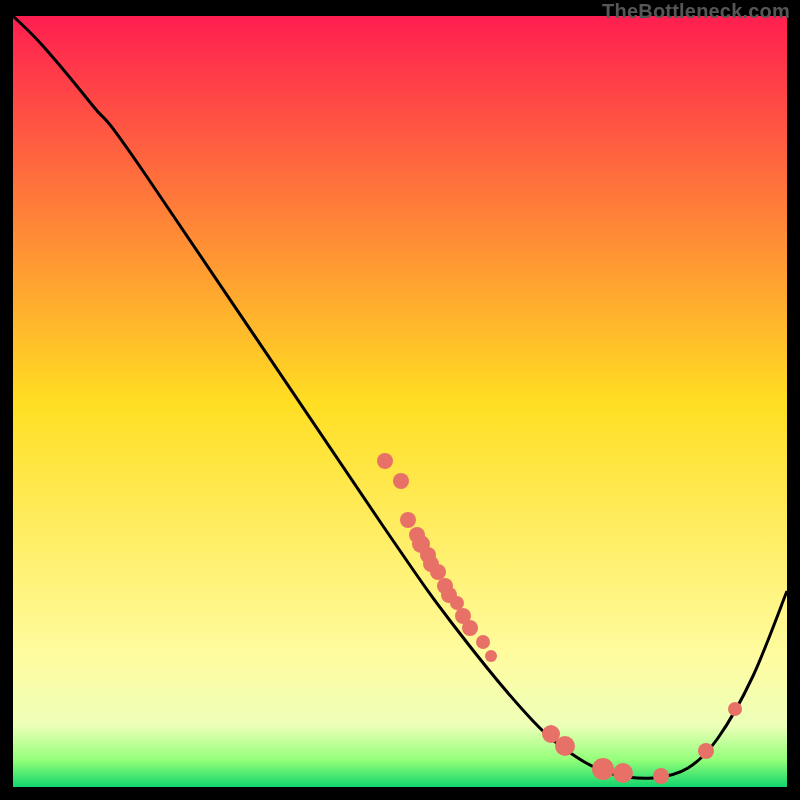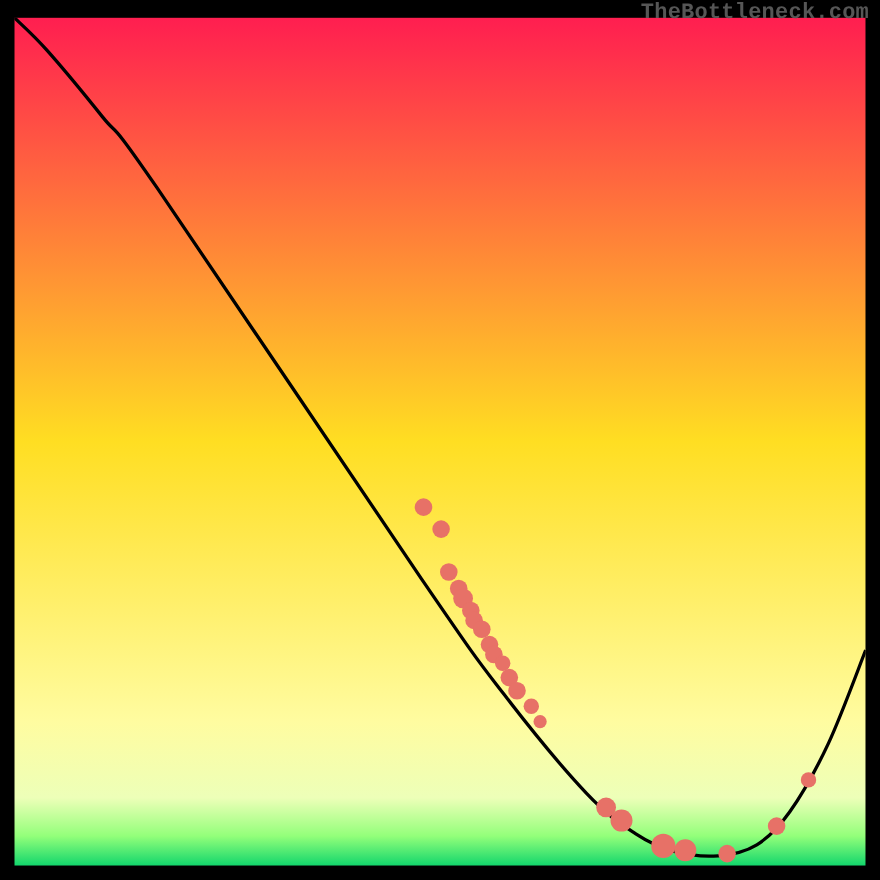--- a/index.html
+++ b/index.html
@@ -15,21 +15,21 @@
     left: 13px;
     top: 16px;
     width: 774px;
     height: 771px;
     background: #000;
   }
   .attribution {
     position: absolute;
     top: 0;
     right: 10px;
-    font-family: Liberation Mono, monospace;
+    font-family: Liberation Sans, sans-serif;
     font-size: 20px;
     font-weight: bold;
     color: #565656;
     letter-spacing: 0.2px;
     margin-left: 20px;
   }
   svg {
     display: block;
   }
 </style>

